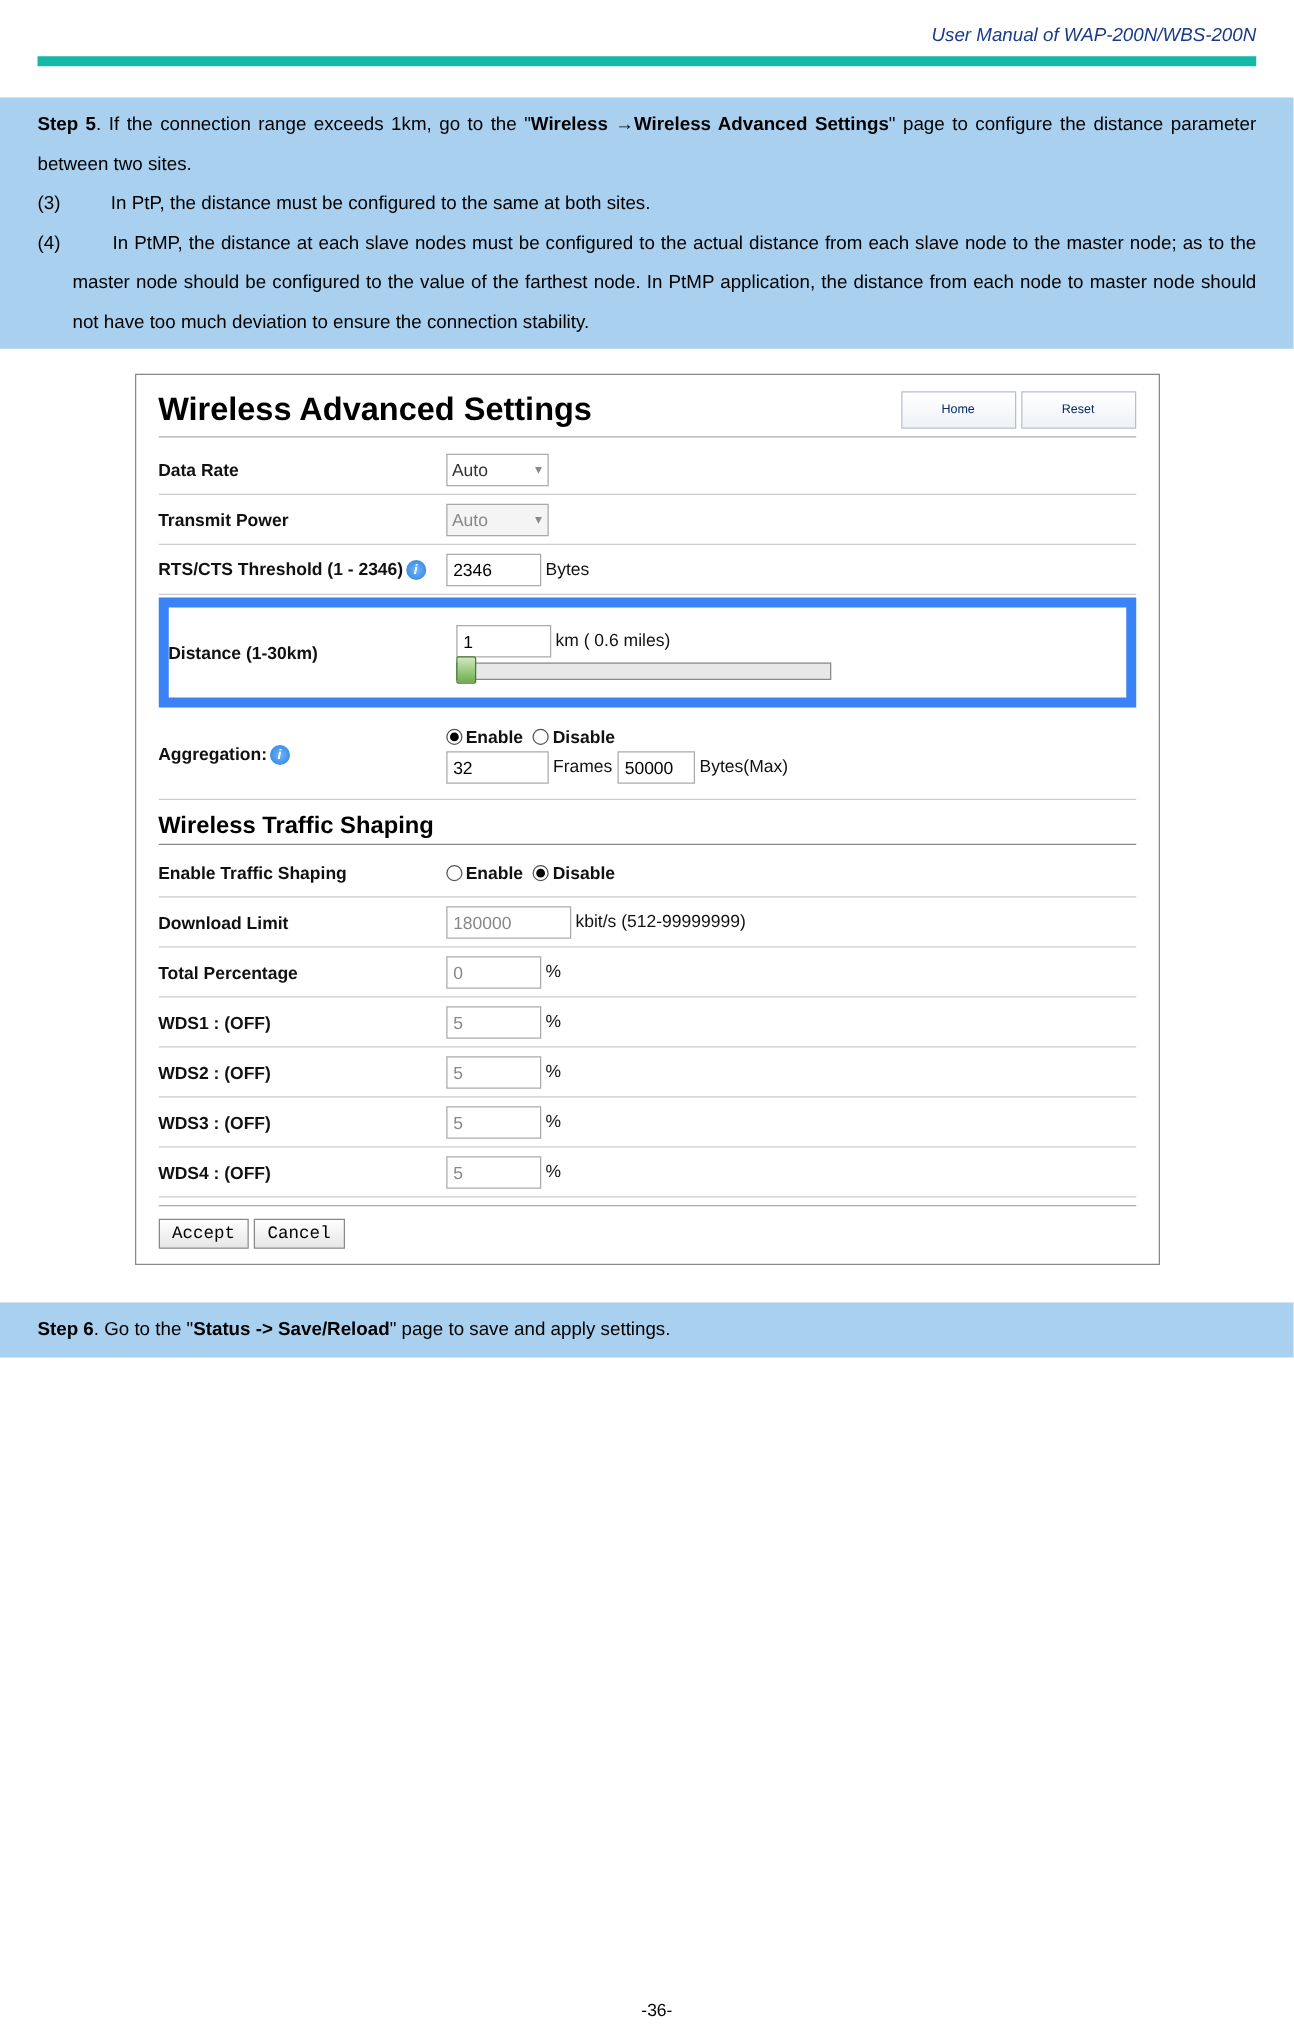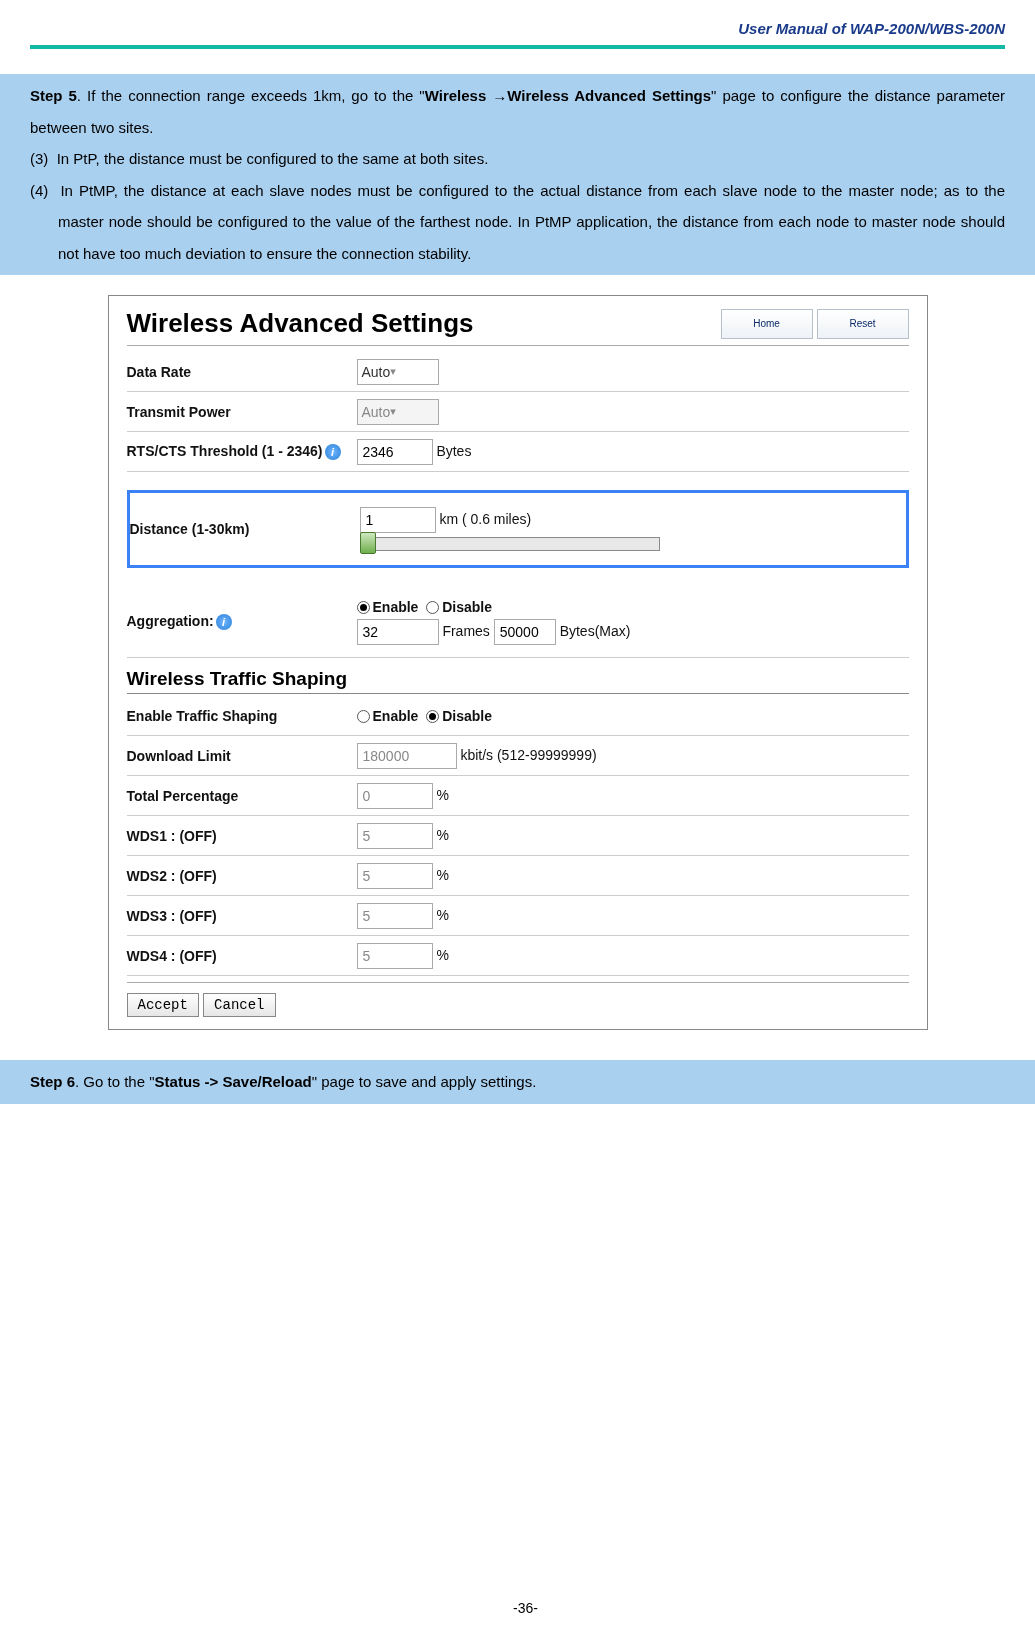--- a/index.html
+++ b/index.html
@@ -7,43 +7,44 @@
     font-family: Arial, Helvetica, sans-serif;
     font-size: 15px;
     color: #000;
     background: #fff;
     width: 1035px;
     margin: 0 auto;
     padding: 20px 30px 40px;
   }
   .doc-header {
     text-align: right;
-    font-weight: bold;
+    font-weight: normal;
     font-style: italic;
     color: #1a3a8a;
     padding-bottom: 8px;
-    border-bottom: 4px solid #14b8a6;
+    border-bottom: 8px solid #14b8a6;
     margin-bottom: 25px;
   }
   .step-box {
     background: #aad0f0;
     padding: 6px 6px;
     line-height: 2.1;
     text-align: justify;
     margin: 0 -30px 20px;
     padding-left: 30px;
     padding-right: 30px;
   }
   .step-box .no-indent { padding-left: 0; }
   .step-box .list-item {
     padding-left: 28px;
     text-indent: -28px;
   }
   .step-box .list-item .sub {
     display: inline;
+    margin-left: 32px;
   }
   .step-box strong { font-weight: bold; }
   .arrow { font-family: Arial; }
   .screenshot-wrap {
     border: 1px solid #888;
     width: 820px;
     margin: 20px auto 30px;
     background: #fff;
     position: relative;
   }
@@ -98,43 +99,43 @@
   .sel {
     border: 1px solid #aaa;
     height: 26px;
     width: 82px;
     font-size: 14px;
     padding: 2px 4px;
     color: #333;
     background: #fff;
     display: inline-flex;
     align-items: center;
-    justify-content: flex-start;
+    justify-content: space-between;
   }
   .sel.disabled { color: #888; background: #f4f4f4; }
   .sel .chev { font-size: 11px; color: #888; }
   .txt {
     border: 1px solid #aaa;
     height: 26px;
     width: 76px;
     font-size: 14px;
     padding: 2px 5px;
     color: #000;
     vertical-align: middle;
   }
   .txt.disabled { color: #888; background: #fff; }
   .info-ico {
     display:inline-block;width:16px;height:16px;border-radius:50%;
     background: radial-gradient(#6fb6ff,#2a7fd6);
     color:#fff;font-style:italic;font-weight:bold;font-size:11px;
     text-align:center;line-height:16px;vertical-align:middle;margin-left:2px;
   }
   .highlight-frame {
-    border: 3px solid #3b82f6;
-    margin: 18px 0;
+    border: 8px solid #3b82f6;
+    margin: 2px 0;
   }
   .highlight-frame .form-row { border-bottom: 1px solid #ccc; }
   .slider-wrap {
     display: flex; align-items: center; gap: 4px; margin-top: 4px;
   }
   .slider-track {
     width: 300px; height: 14px; border: 1px solid #8a8a8a; background: #e8e8e8; position: relative;
   }
   .slider-thumb {
     position:absolute; left:-1px; top:-6px; width:16px; height:22px;

